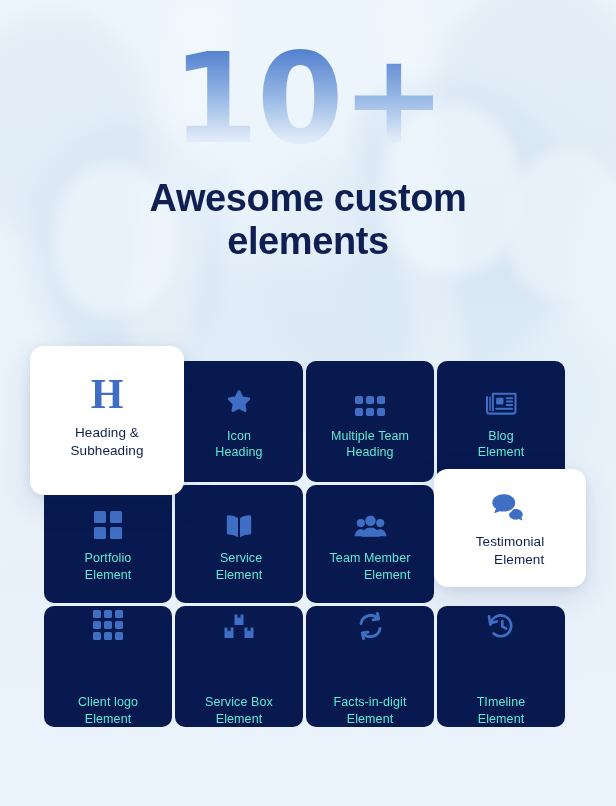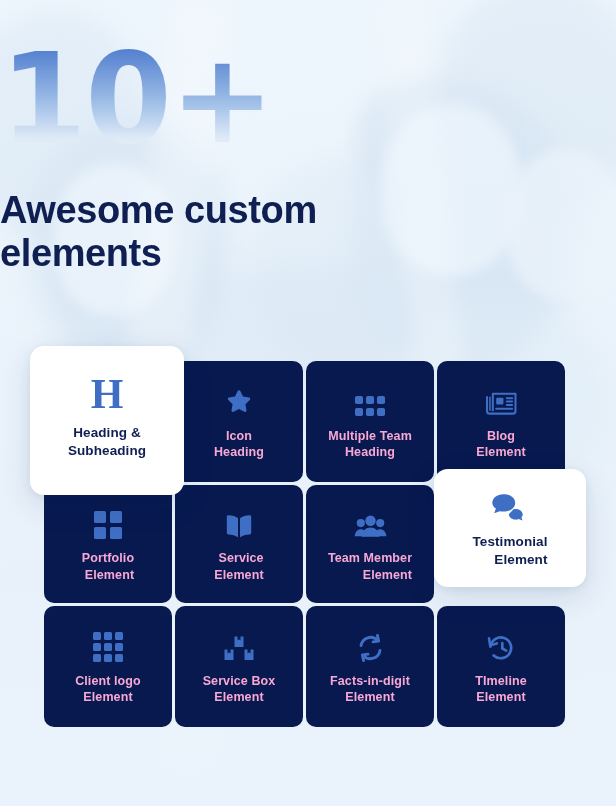--- a/index.html
+++ b/index.html
@@ -36,58 +36,58 @@
   .h2{ left:48px; top:152px; width:130px; height:95px; background:rgba(208,224,239,.8); }
   .shade{ position:absolute; inset:0;
     background:linear-gradient(to bottom, rgba(238,246,253,.55) 0%, rgba(236,245,252,.4) 45%, rgba(234,243,251,.75) 80%, #eaf3fb 100%);
   }
   .streak{ position:absolute; filter:blur(10px); opacity:.5; }
   .s1{ left:150px; top:0; width:60px; height:360px; background:rgba(255,255,255,.75); transform:rotate(8deg); }
   .s2{ right:170px; top:0; width:50px; height:380px; background:rgba(255,255,255,.6); transform:rotate(-6deg); }
   .s3{ left:160px; top:630px; width:70px; height:200px; background:rgba(255,255,255,.7); transform:rotate(10deg); }
 
   
-  .hero{ position:absolute; left:0; right:0; top:0; }
+  .hero{ position:absolute; left:0; right:0; top:0; text-align:center; }
   .big-number{
     font-family:"DejaVu Sans", sans-serif;
     font-size:125px; font-weight:700; letter-spacing:-2px;
     line-height:1;
     padding-top:36px;
     background:linear-gradient(to bottom,#3f6fc4 0%,#4d7bcd 28%,#9bbbe6 62%,#dfeaf7 86%,#eaf3fb 100%);
     -webkit-background-clip:text; background-clip:text;
     -webkit-text-fill-color:transparent; color:transparent;
   }
   .eyebrow{
     margin-top:-6px;
     font-size:11px; font-weight:700; letter-spacing:2.2px;
     color:#3f6fc4;
   }
   .headline{
-    margin-top:28px;
+    margin-top:16px;
     font-size:38px; font-weight:700; line-height:1.12;
     color:#0f1f52; letter-spacing:-0.4px;
   }
 
   
   .grid{ position:absolute; left:44px; top:361px; width:526px; }
   .row{ display:flex; gap:3px; margin-bottom:3px; position:relative; }
   .card{
     width:128px; height:121px;
     background:#07194f;
     border-radius:10px;
     display:flex; flex-direction:column;
     align-items:center; justify-content:center;
     text-align:center;
-    color:#f9a8d4;
+    color:#5eead4;
     position:relative;
   }
   .row.r2 .card{ height:118px;text-align:right; }
-  .row.r3 .card{ height:121px; }
+  .row.r3 .card{ height:121px;justify-content:space-between; }
   .card .label{
-    font-size:12.5px; font-weight:700; line-height:1.32;
+    font-size:12.5px; font-weight:400; line-height:1.32;
     letter-spacing:.1px;
     padding:0 6px;
   }
   .card .ico{
     height:34px; display:flex; align-items:flex-end; justify-content:center;
     margin-bottom:11px;
   }
   .card svg{ display:block; }
 
   

